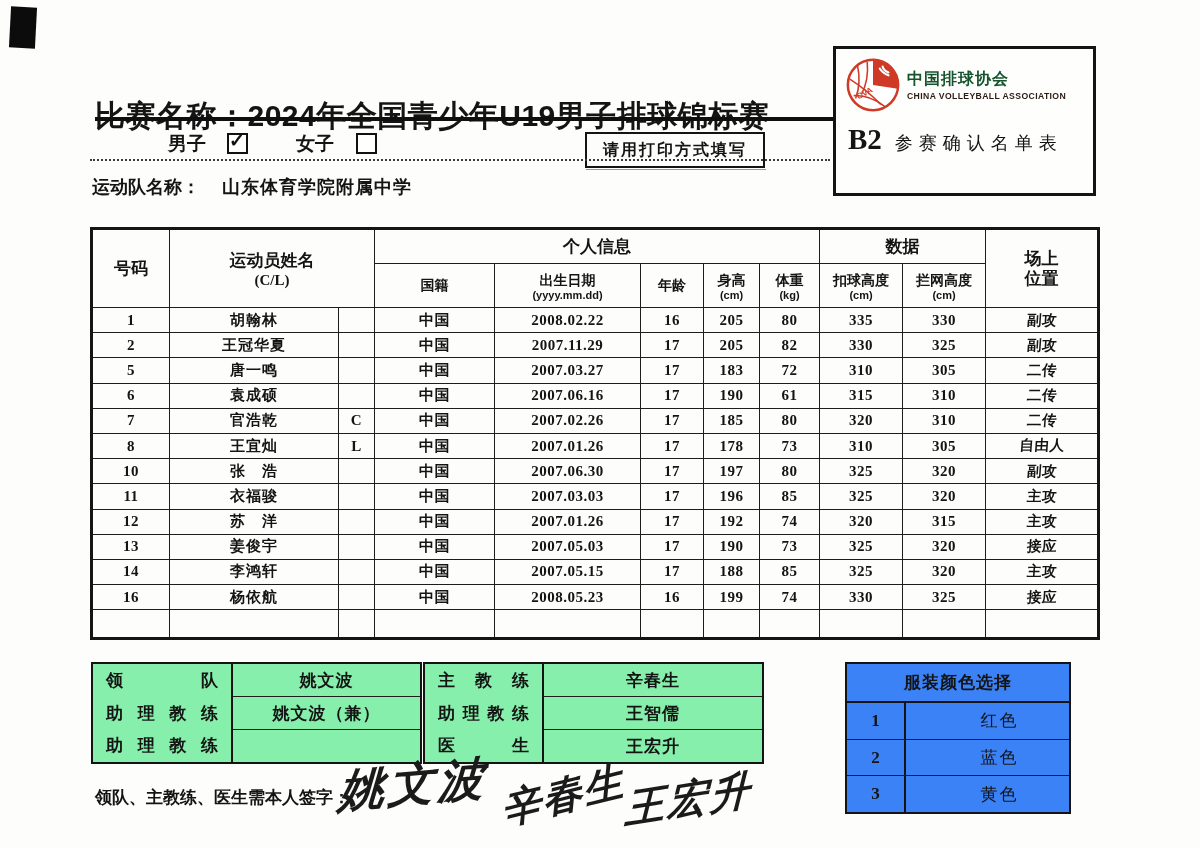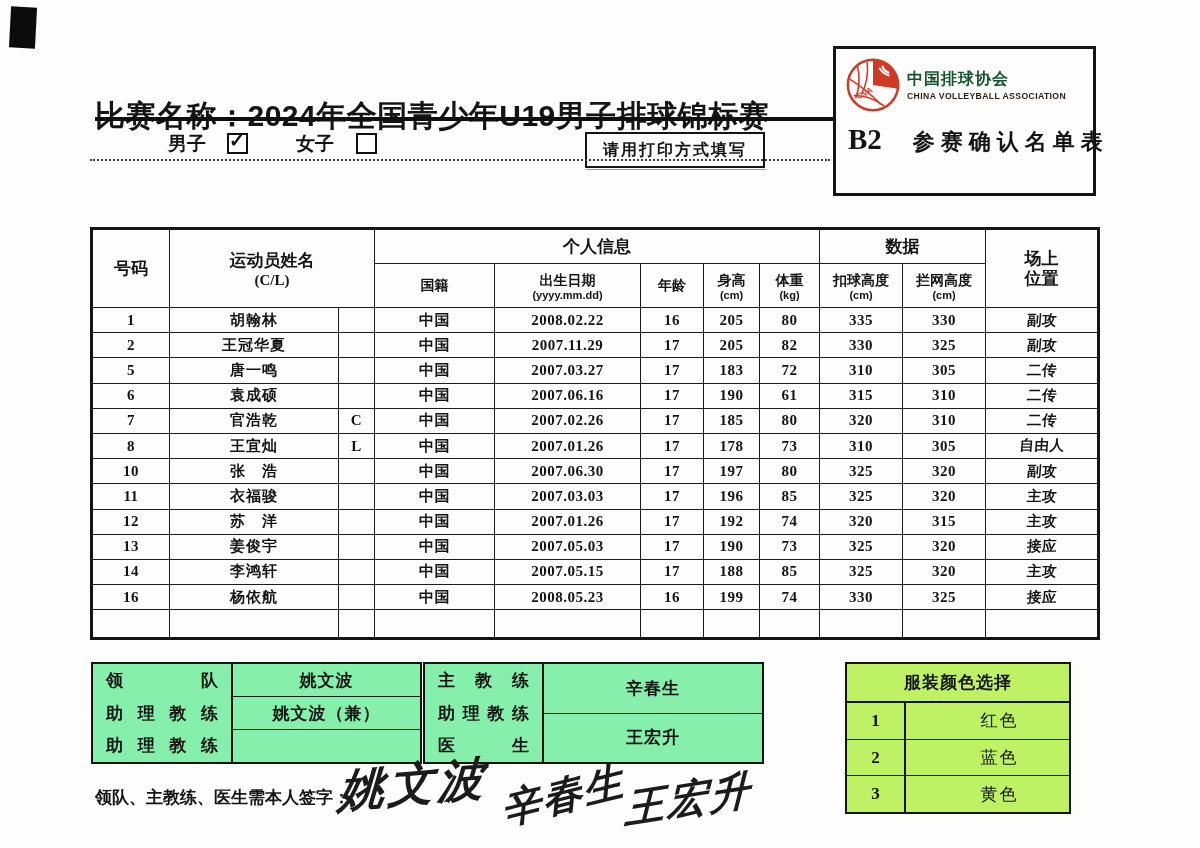--- a/index.html
+++ b/index.html
@@ -21,21 +21,21 @@
   .team-row .team-name{margin-left:22px;letter-spacing:1px;}
   
   .logo-box{position:absolute;left:833px;top:46px;width:263px;height:150px;border:3px solid #141414;background:#fefefc;
             box-sizing:border-box;padding:7px 8px 6px 8px;}
   .logo-top{display:flex;align-items:center;}
   .org{margin-left:5px;}
   .org-cn{font-family:"DejaVu Serif",serif;font-size:16px;font-weight:bold;color:#14532d;letter-spacing:1px;white-space:nowrap;}
   .org-en{font-size:9px;font-weight:bold;color:#2c1b15;letter-spacing:.4px;transform:scaleX(.96);transform-origin:left;white-space:nowrap;margin-top:1px;}
   .form-code-row{margin-top:9px;display:flex;align-items:baseline;padding-left:4px;gap:9px;}
   .b2{font-family:"Liberation Serif",serif;font-size:29px;font-weight:bold;}
-  .form-name{font-size:22px;font-weight:bold;letter-spacing:6px;margin-left:22px;white-space:nowrap;}
+  .form-name{font-size:18px;font-weight:normal;letter-spacing:6px;margin-left:4px;white-space:nowrap;}
   
   table.roster{position:absolute;left:90px;top:227px;border-collapse:collapse;table-layout:fixed;
                border:3px solid #151515;background:#fdfdfb;}
   table.roster th,table.roster td{border:1.5px solid #1d1d1d;text-align:center;vertical-align:middle;padding:0;overflow:hidden;white-space:nowrap;}
   table.roster th{font-size:17px;font-weight:bold;}
   table.roster .sub{font-size:14px;}
   table.roster .sub .small{display:block;font-size:11px;font-weight:bold;line-height:10px;}
   table.roster .hdr-line2{display:block;font-size:15px;font-family:"Liberation Serif",serif;line-height:16px;}
   table.roster td{height:24.2px;font-family:"Liberation Serif",serif;font-weight:bold;font-size:15px;letter-spacing:.5px;}
   table.roster td.c-name{font-family:"Liberation Sans",sans-serif;font-size:15px;letter-spacing:1px;}
@@ -46,21 +46,21 @@
   .staff-box .labels{display:flex;flex-direction:column;border-right:2px solid #141414;}
   .staff-box .labels .lab{flex:1;display:flex;align-items:center;padding:0 13px;}
   .staff-box .labels .lab span{width:100%;font-size:17px;font-weight:bold;text-align:justify;text-align-last:justify;}
   .staff-box .values{flex:1;display:flex;flex-direction:column;}
   .staff-box .values .val{flex:1;display:flex;align-items:center;justify-content:center;font-size:17px;font-weight:bold;letter-spacing:1px;}
   .staff-box .values .val + .val{border-top:1.6px solid #1d1d1d;}
   #staff-left{left:91px;width:331px;}  #staff-left .labels{width:138px;}
   #staff-right{left:423px;width:341px;} #staff-right .labels{width:117px;}
   
   .uniform-box{position:absolute;left:845px;top:662px;width:226px;height:152px;border:2.8px solid #141414;
-               background:#bef264;box-sizing:border-box;display:flex;flex-direction:column;}
+               background:#3b82f6;box-sizing:border-box;display:flex;flex-direction:column;}
   .uniform-box .u-title{height:37px;display:flex;align-items:center;justify-content:center;
                font-size:17px;font-weight:bold;letter-spacing:1px;border-bottom:2.2px solid #141414;}
   .uniform-box .u-row{flex:1;display:flex;}
   .uniform-box .u-row + .u-row{border-top:1.6px solid #1d1d1d;}
   .uniform-box .u-no{width:57px;border-right:2.2px solid #141414;display:flex;align-items:center;justify-content:center;
                font-family:"Liberation Serif",serif;font-size:17px;font-weight:bold;}
   .uniform-box .u-color{flex:1;display:flex;align-items:center;justify-content:center;font-size:17px;font-weight:normal;letter-spacing:2px;padding-left:24px;}
   
   .sig-label{position:absolute;left:95px;top:786px;font-size:17px;font-weight:bold;}
   .sig{position:absolute;font-family:"DejaVu Serif",serif;font-style:italic;font-weight:600;color:#1b1b1b;white-space:nowrap;}
@@ -84,20 +84,23 @@
     </span>
   <span class="gender-label" style="left:296px">女子</span>
   <span class="cbx" style="left:356px"></span>
 
   <div class="print-box">
     <span>请用打印方式填写</span>
   </div>
 
   <div class="dotted-line"></div>
 
+  <div class="team-row">
+    <span>运动队名称：</span><span class="team-name">山东体育学院附属中学</span>
+  </div>
 
   <div class="logo-box">
     <div class="logo-top">
       <svg width="58" height="58" viewBox="0 0 60 60">
         <circle cx="30" cy="30" r="26" fill="#ffffff" stroke="#cf3a27" stroke-width="2.6"></circle>
         <path d="M30 4 A26 26 0 0 1 55.6 34 L30 30 Z" fill="#cf3a27"></path>
         <path d="M37 13 q3 5 9 7 M40 11 q1 4 6 6" stroke="#ffffff" stroke-width="2.2" fill="none" stroke-linecap="round"></path>
         <path d="M6 24 Q22 34 38 50" stroke="#cf3a27" stroke-width="1.6" fill="none"></path>
         <path d="M10 41 Q26 40 42 52" stroke="#cf3a27" stroke-width="1.6" fill="none"></path>
         <path d="M14 10 Q18 28 12 44" stroke="#cf3a27" stroke-width="1.6" fill="none"></path>
@@ -367,20 +370,21 @@
         </div>
       <div class="lab">
           <span>助理教练</span>
         </div>
       <div class="lab">
           <span>医生</span>
         </div>
     </div>
     <div class="values">
       <div class="val">辛春生</div>
+      <div class="val">王智儒</div>
       <div class="val">王宏升</div>
     </div>
   </div>
 
   <div class="uniform-box">
     <div class="u-title">服装颜色选择</div>
     <div class="u-row">
       <div class="u-no">1</div>
       <div class="u-color">红色</div>
     </div>

